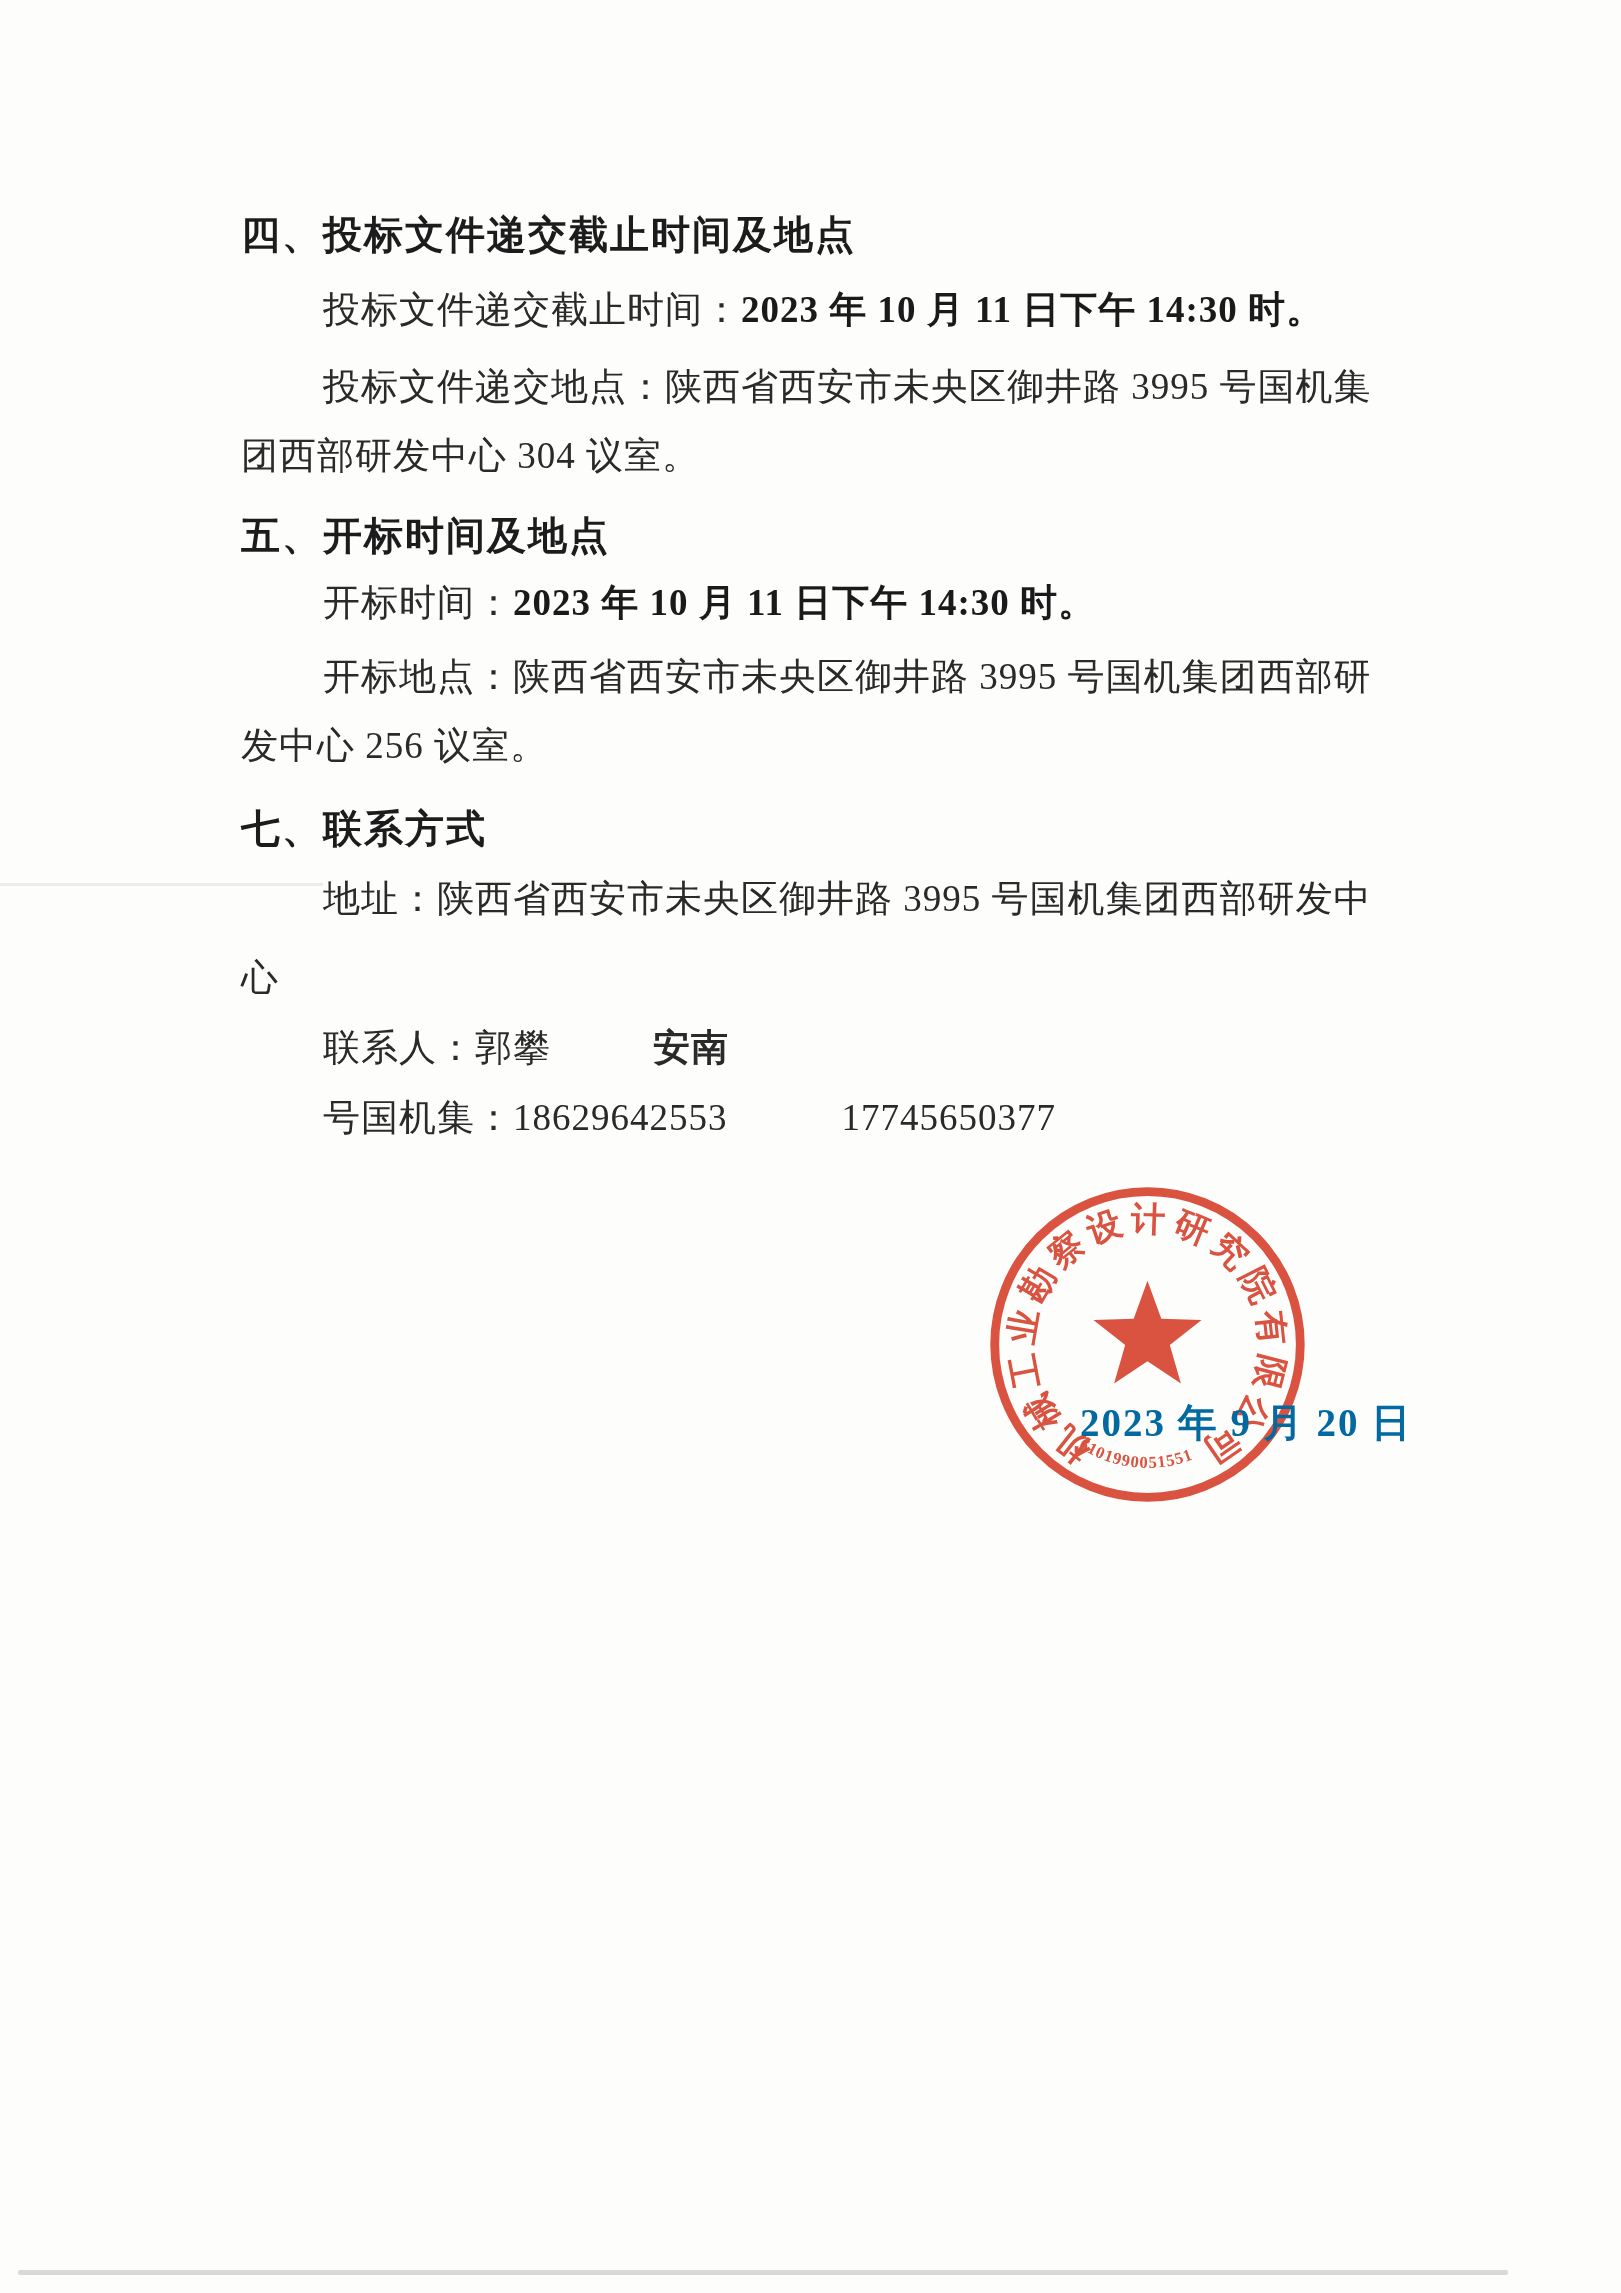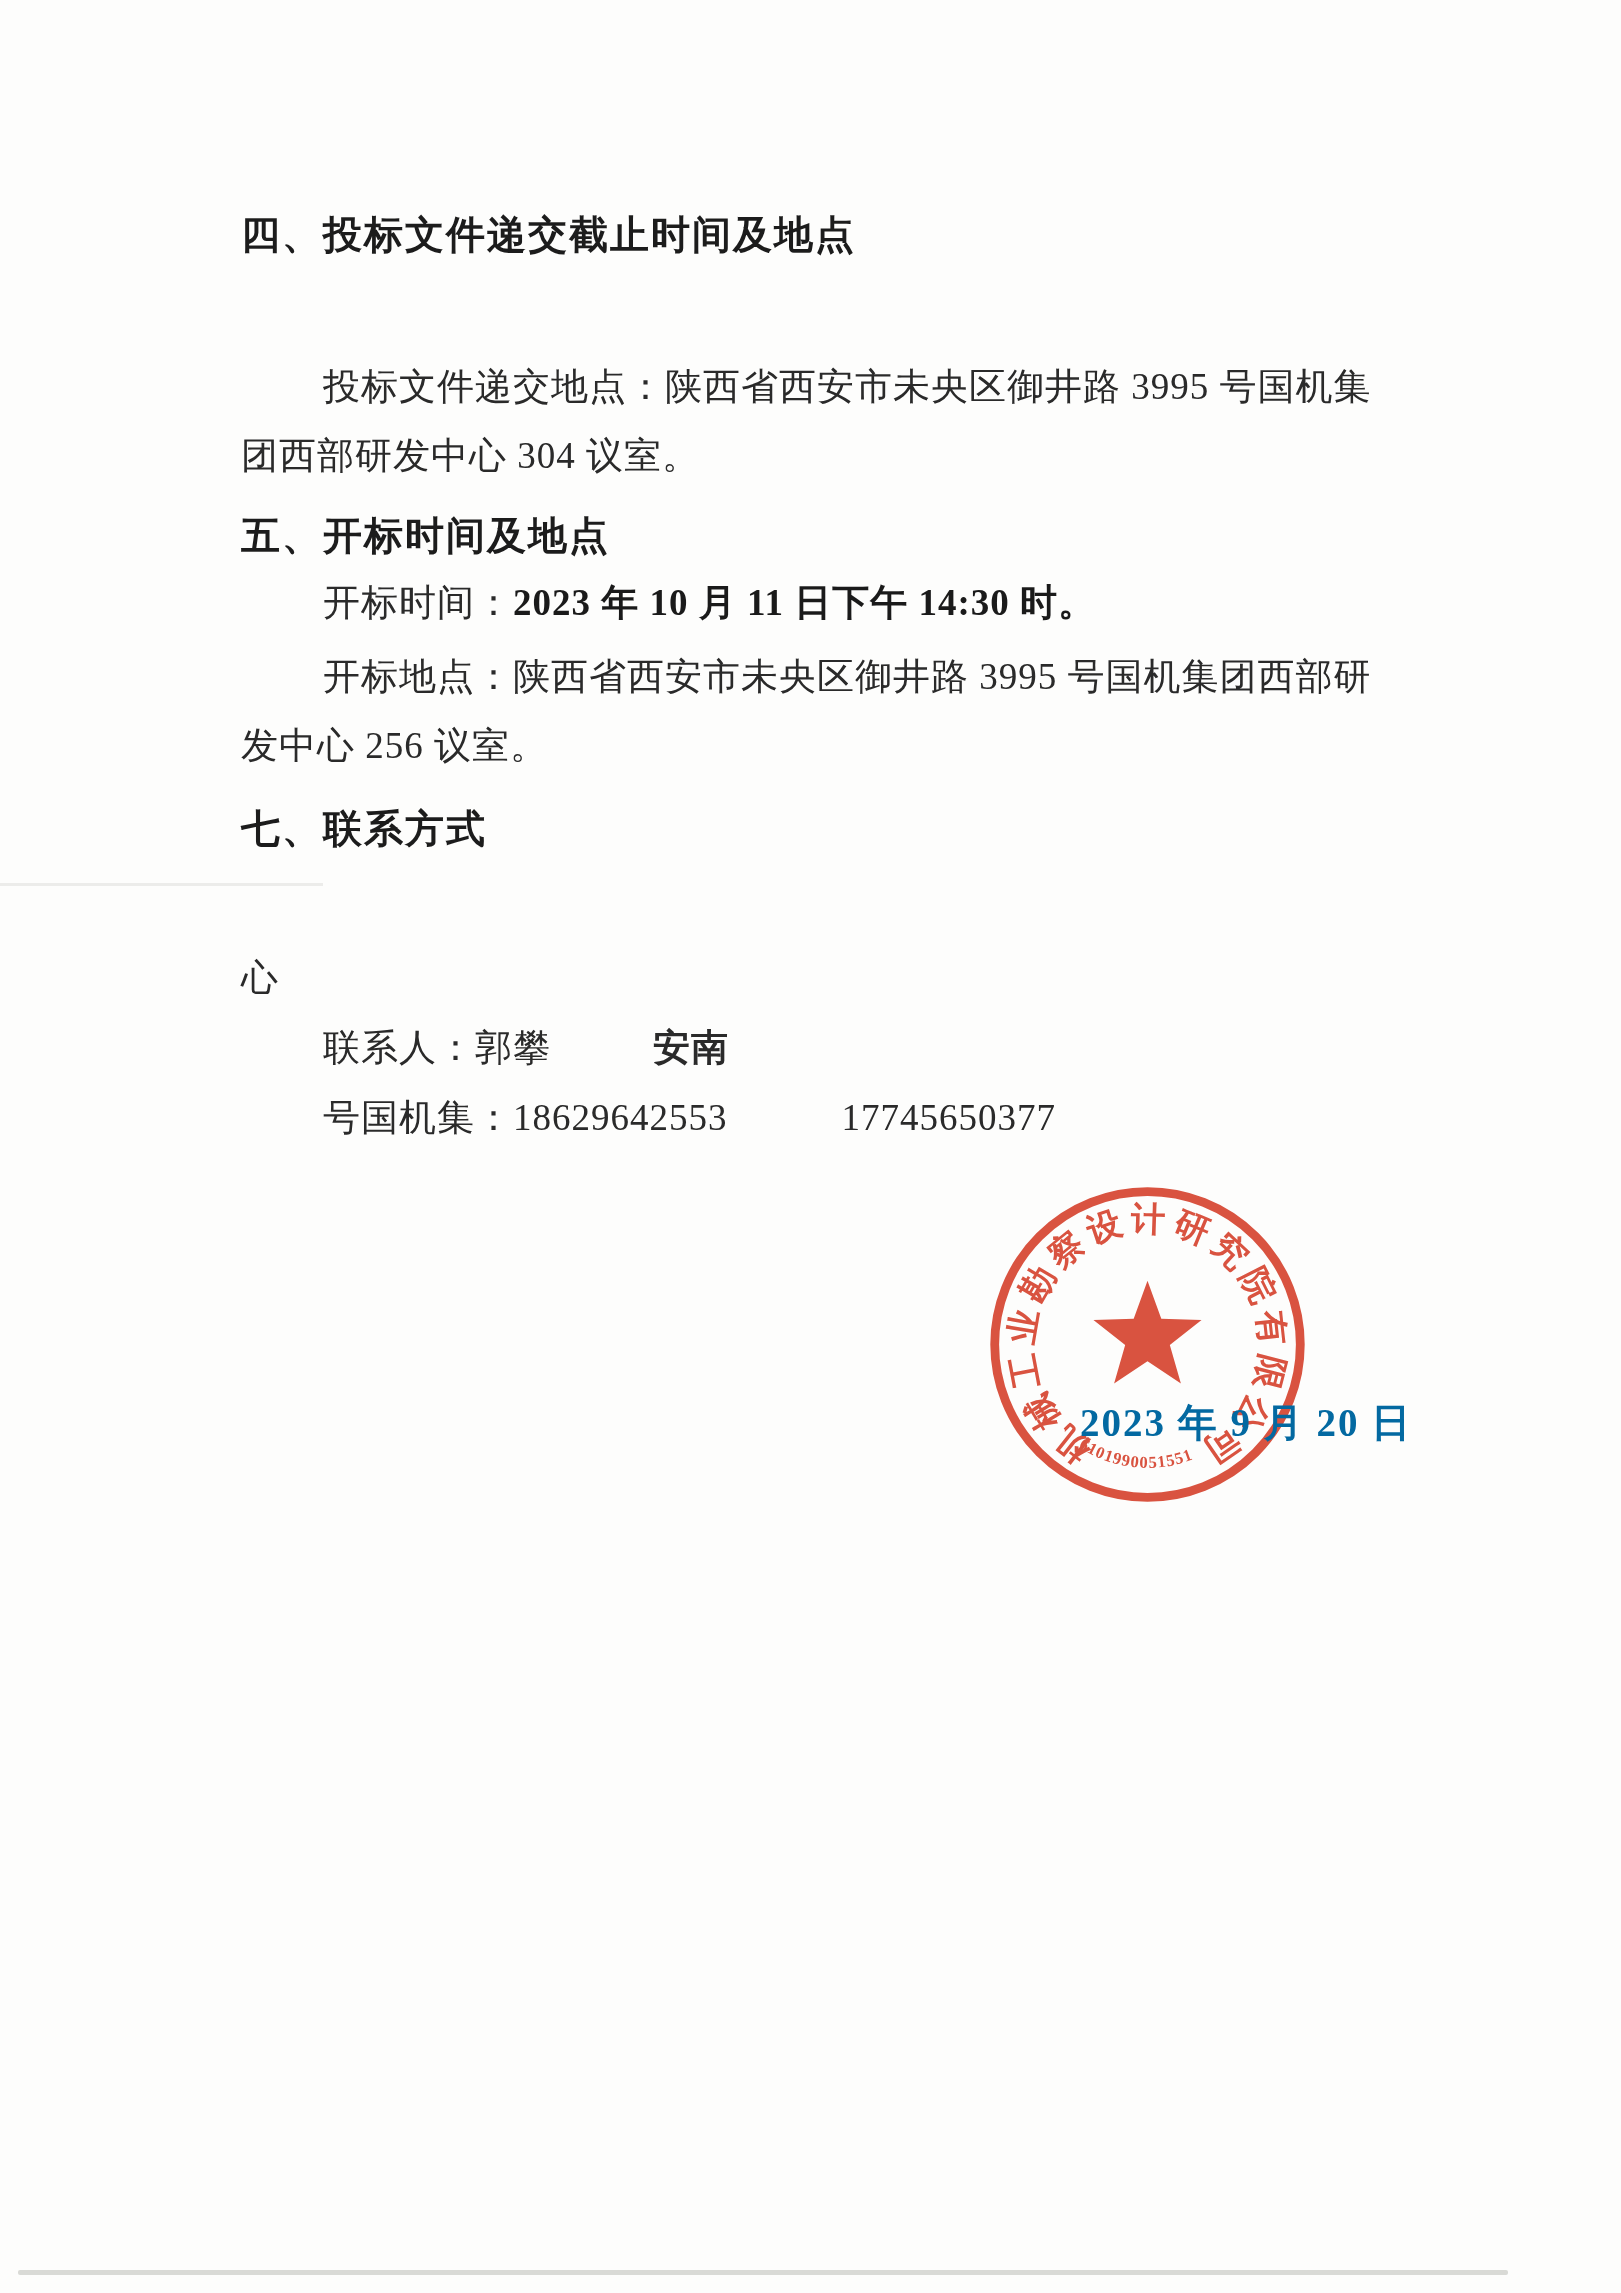--- a/index.html
+++ b/index.html
@@ -59,37 +59,41 @@
     background:#ececea;
   }
 </style>
 </head>
 <body>
 
 <div class="page" style="background: rgb(253, 253, 252);">
 
   <div class="line heading lm" style="top:213px">四、投标文件递交截止时间及地点</div>
 
+  <div class="line ind" style="top:289px">
+    <span>投标文件递交截止时间：</span><span class="bold-val">2023 年 10 月 11 日下午 14:30 时。</span>
+  </div>
 
   <div class="line ind" style="top:366px">投标文件递交地点：陕西省西安市未央区御井路 3995 号国机集</div>
 
   <div class="line lm" style="top:435px">团西部研发中心 304 议室。</div>
 
   <div class="line heading lm" style="top:514px">五、开标时间及地点</div>
 
   <div class="line ind" style="top:582px">
     <span>开标时间：</span><span class="bold-val">2023 年 10 月 11 日下午 14:30 时。</span>
   </div>
 
   <div class="line ind" style="top:656px">开标地点：陕西省西安市未央区御井路 3995 号国机集团西部研</div>
 
   <div class="line lm" style="top:725px">发中心 256 议室。</div>
 
   <div class="line heading lm" style="top:807px">七、联系方式</div>
 
+  <div class="line ind" style="top:878px">地址：陕西省西安市未央区御井路 3995 号国机集团西部研发中</div>
 
   <div class="line lm" style="top:957px">心</div>
 
   <div class="line ind" style="top:1027px">
     <span>联系人：</span><span>郭攀</span><span class="gap-md">安南</span>
   </div>
 
   <div class="line ind" style="top:1097px">
     <span>号国机集：</span><span>18629642553</span><span class="gap-lg">17745650377</span>
   </div>

